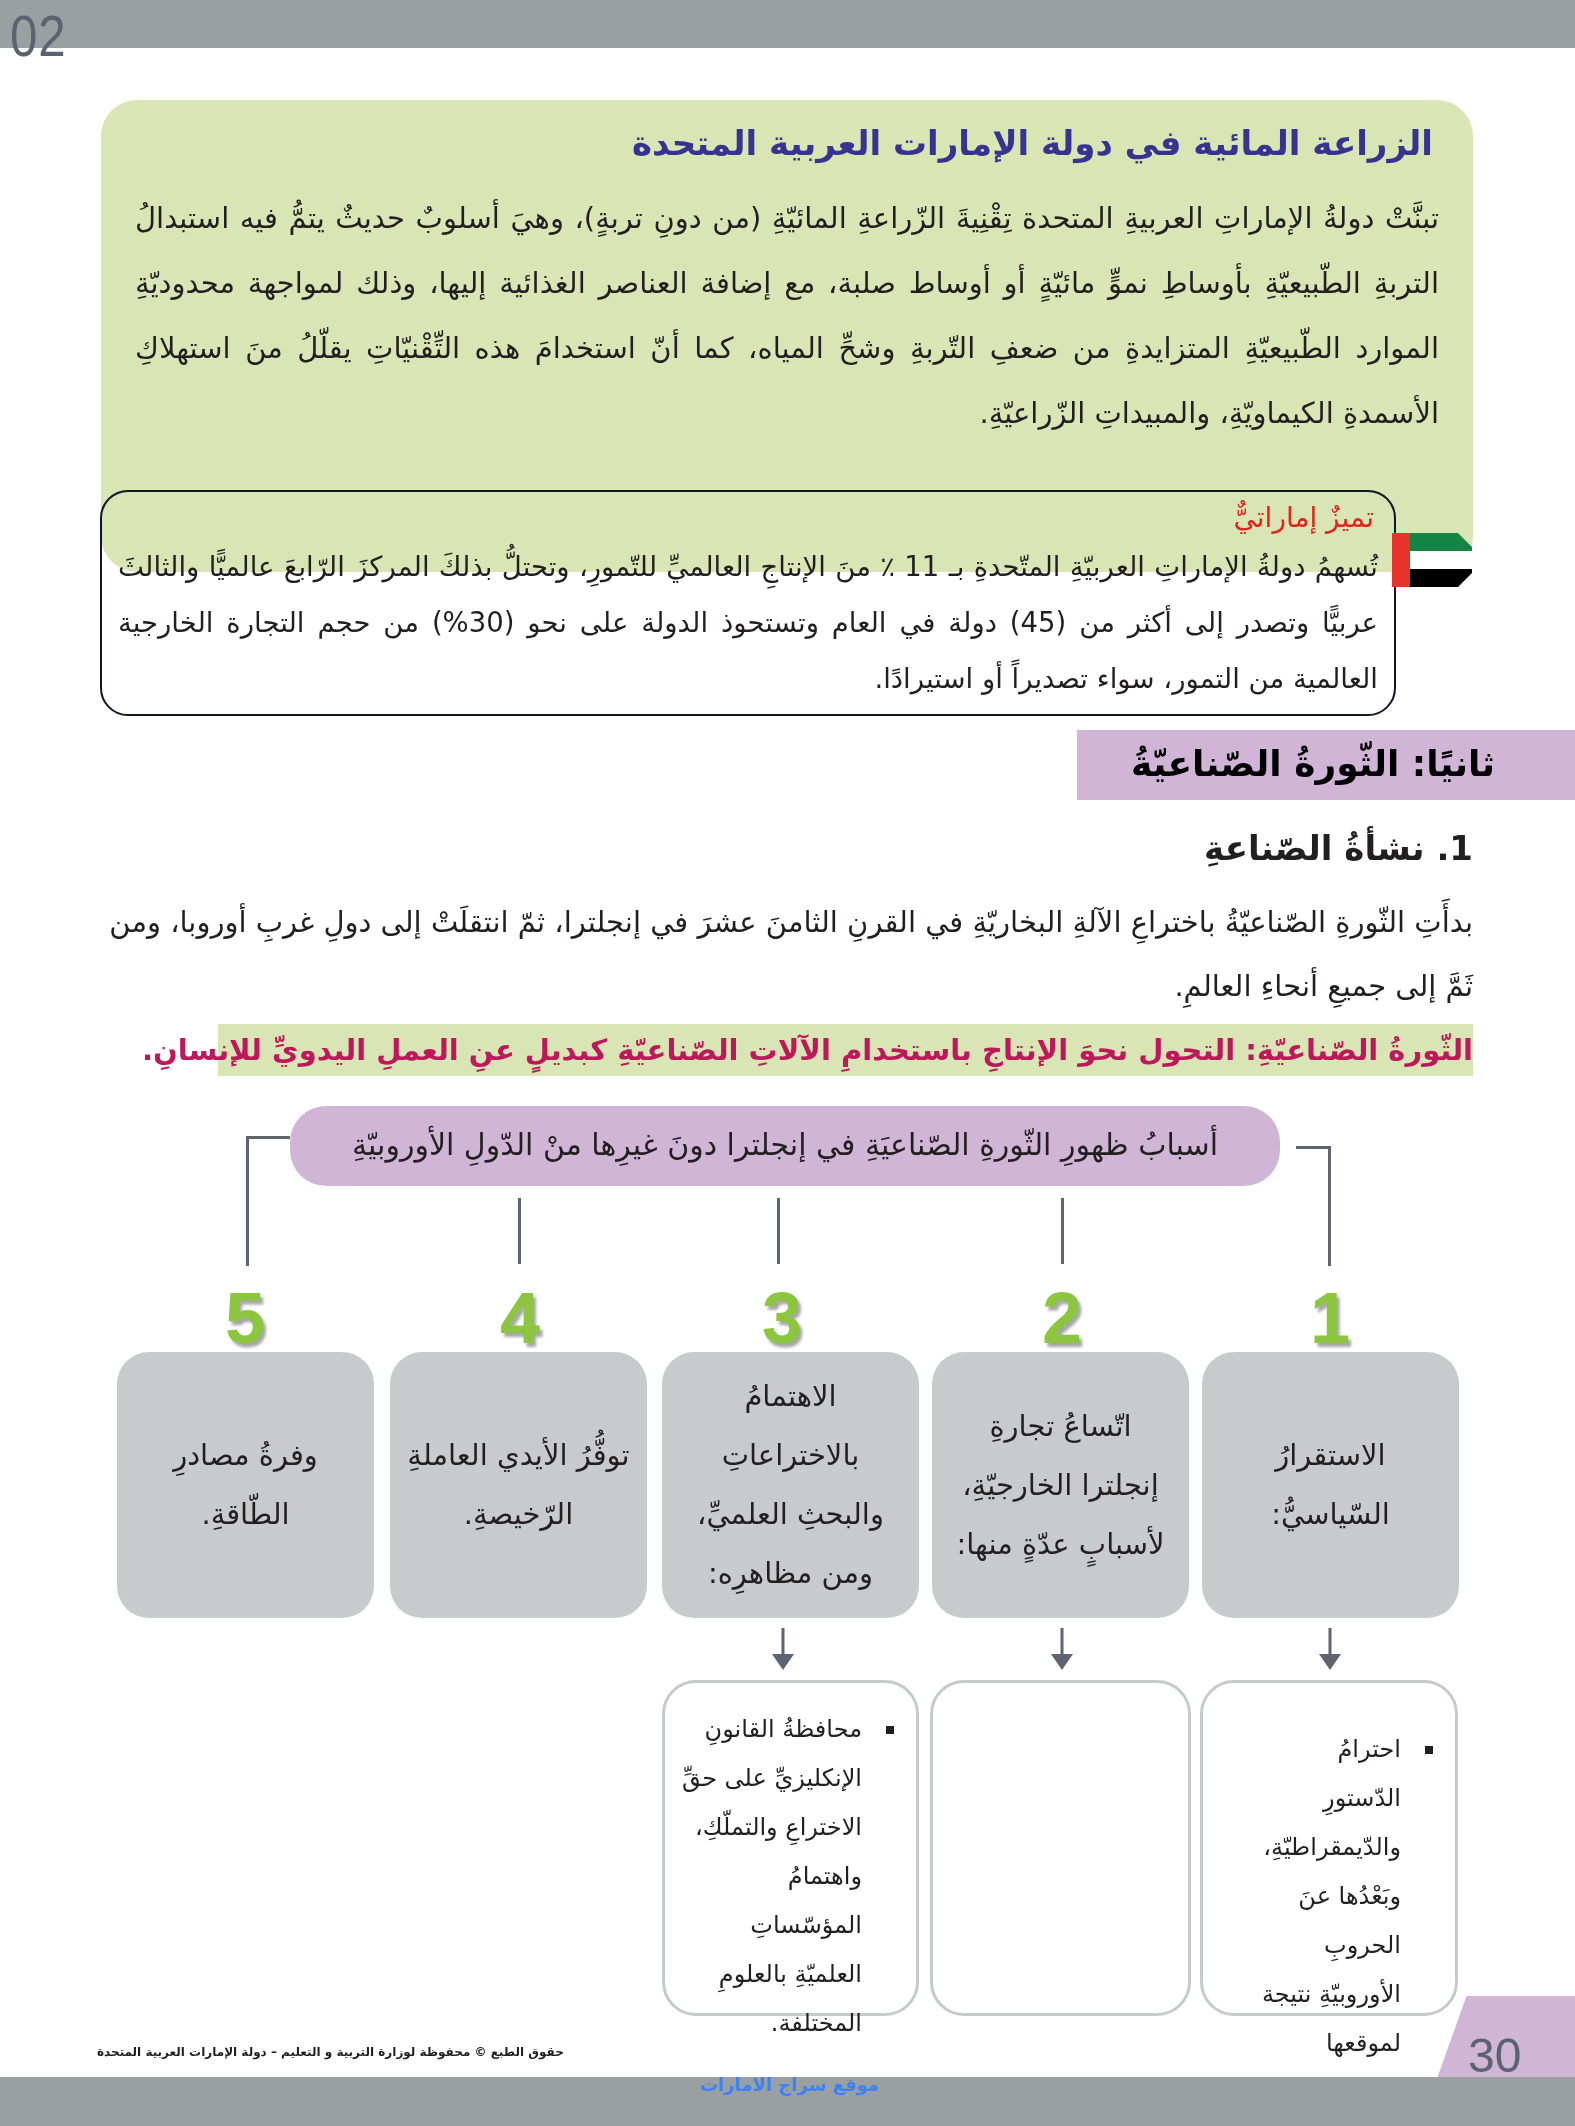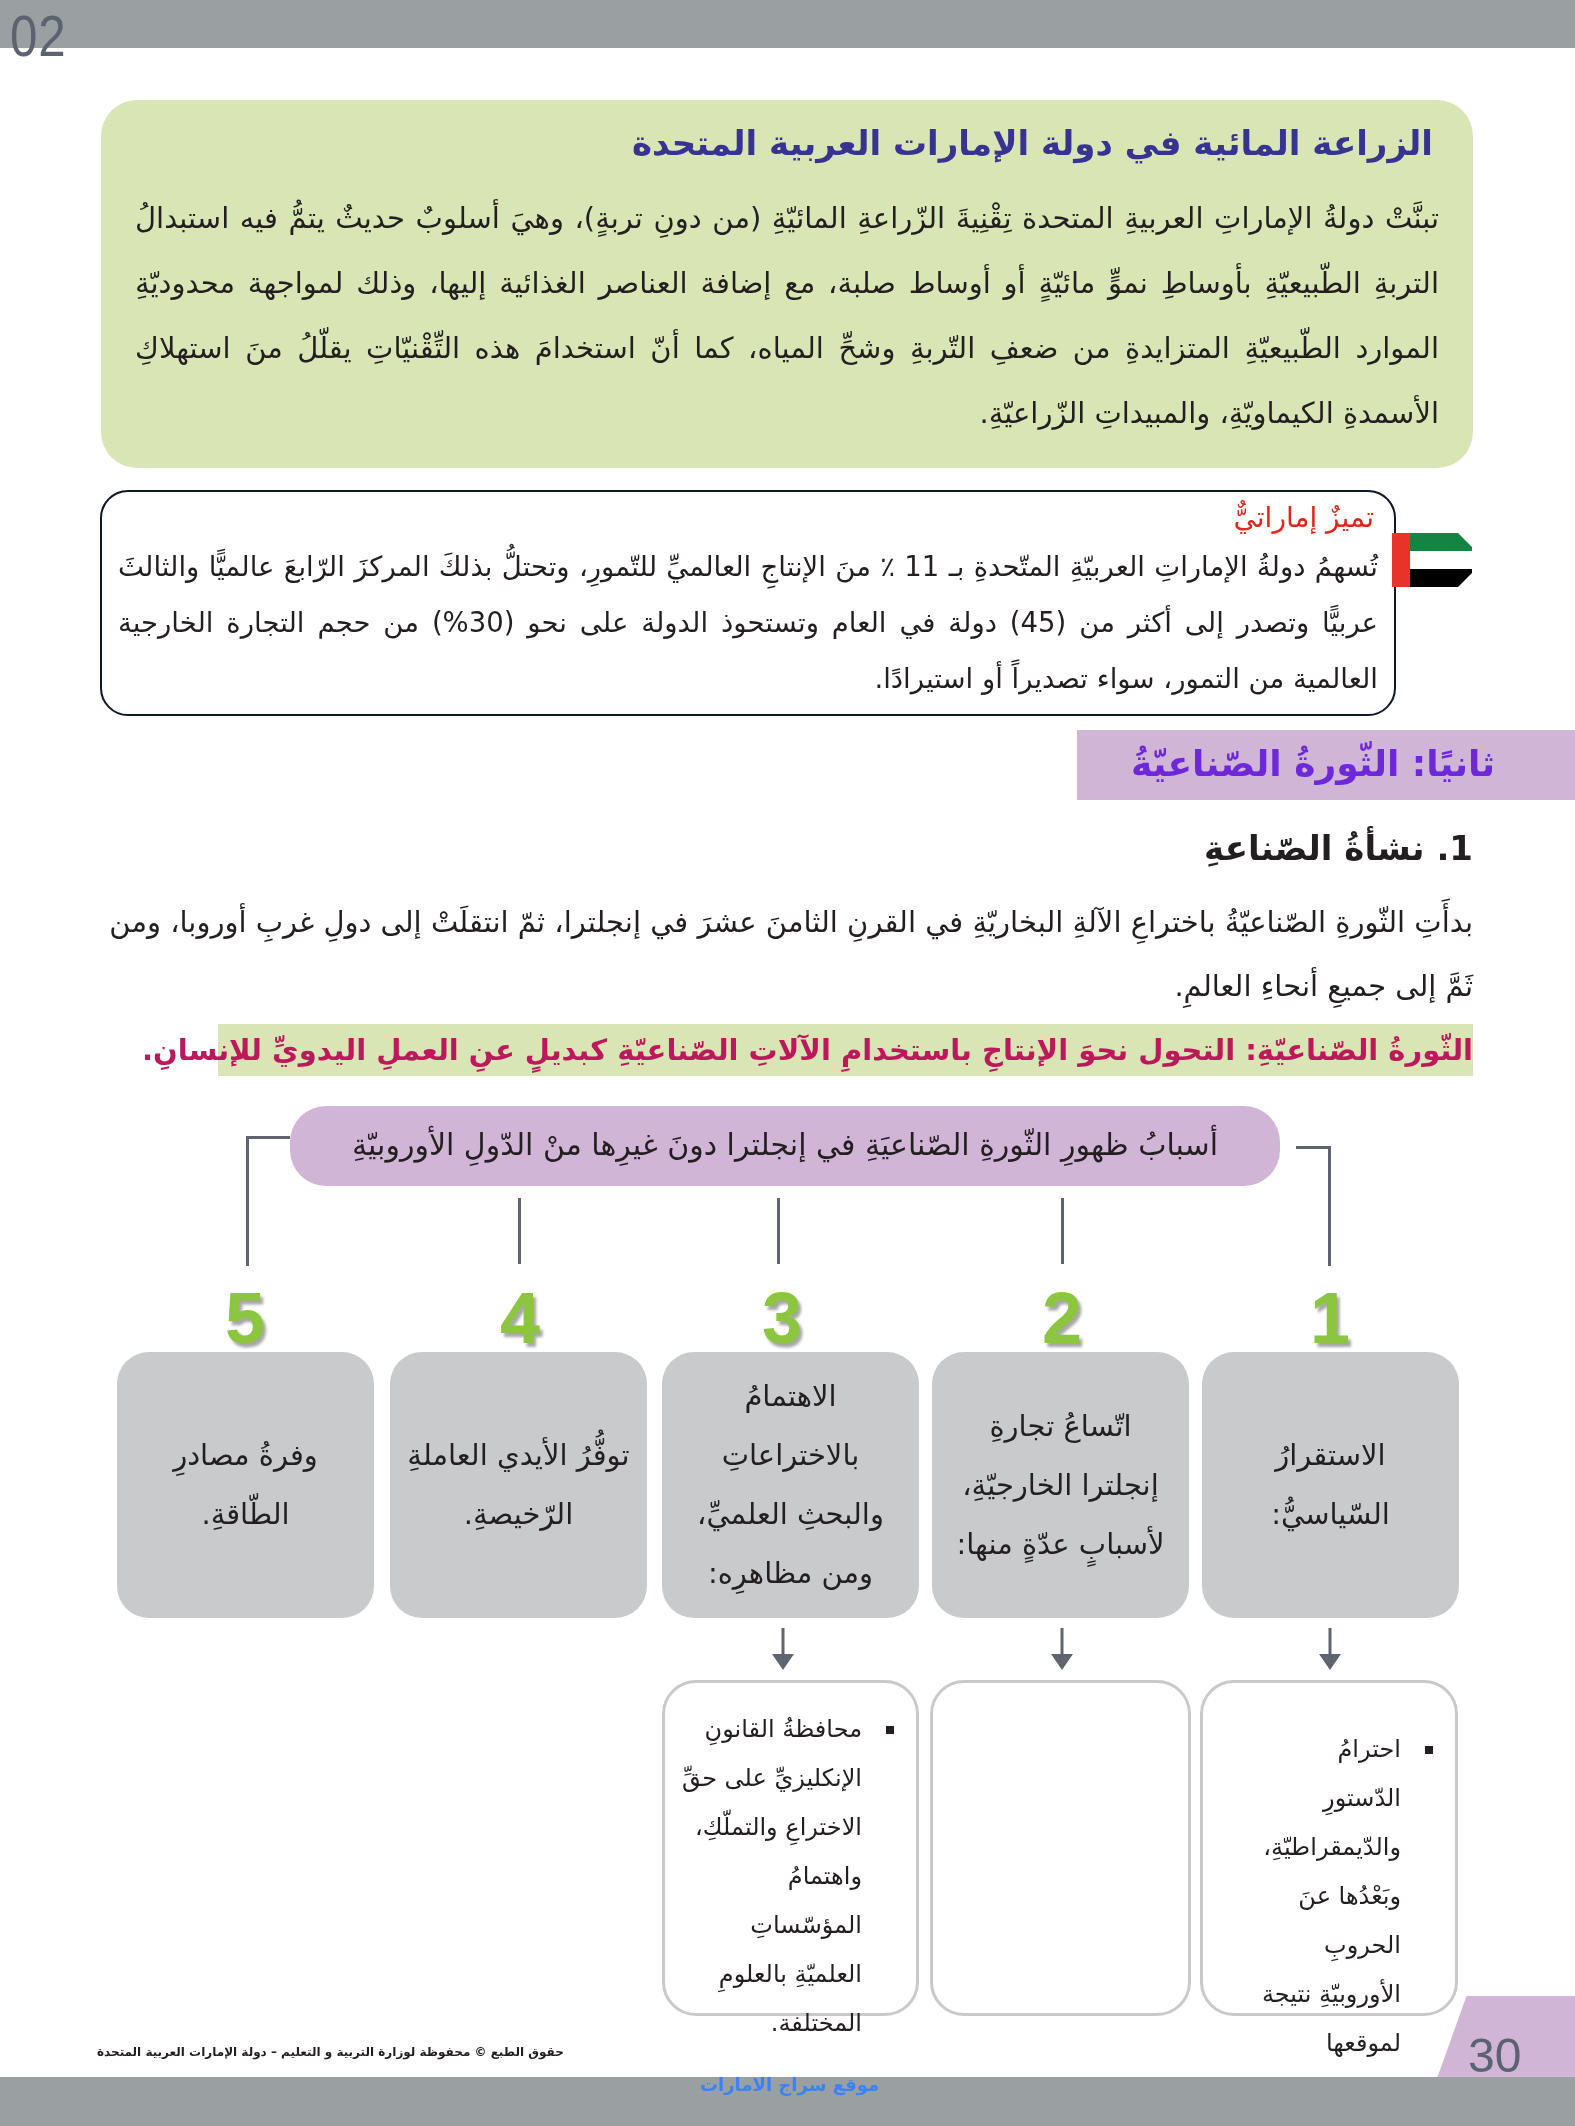--- a/index.html
+++ b/index.html
@@ -10,33 +10,33 @@
     color:#231f20;
   }
   .abs { position:absolute; }
   .rtl { direction:rtl; text-align:right; }
 
   
   .top-bar { left:0; top:0; width:1575px; height:48px; background:#9aa0a1; }
   .chapter-num { left:10px; top:6px; font-family:"Liberation Sans", sans-serif; font-size:58px; color:#5c6370; letter-spacing:1px; line-height:60px; font-stretch:condensed; transform:scaleX(0.85); transform-origin:left top; }
 
   
-  .hydro-box { left:101px; top:100px; width:1372px; height:368px; background:#d9e5b5; border-radius:36px; }
+  .hydro-box { left:101px; top:100px; width:1372px; height:472px; background:#d9e5b5; border-radius:36px; }
   .hydro-title { right:40px; top:18px; font-size:34px; font-weight:bold; color:#363490; line-height:50px; }
   .hydro-body { right:34px; left:34px; top:86px; font-size:29px; line-height:65px; text-align:justify; text-align-last:right; color:#231f20; }
 
   
   .emirati-box { left:100px; top:490px; width:1292px; height:222px; border:2px solid #0f172a; border-radius:28px; background:transparent; }
   .emirati-title { right:20px; top:6px; font-size:28px; color:#e1251b; line-height:40px; }
   .emirati-body { right:16px; left:16px; top:46px; font-size:27.5px; line-height:56px; text-align:justify; text-align-last:right; }
   .flag { left:1392px; top:533px; width:80px; height:54px; }
 
   
   .section-banner { left:1077px; top:730px; width:498px; height:70px; background:#d0b5d6; }
-  .section-title { right:80px; top:2px; font-size:36px; font-weight:bold; color:#6d28d9; line-height:64px; }
+  .section-title { right:80px; top:2px; font-size:36px; font-weight:bold; color:#000000; line-height:64px; }
 
   .sub-heading { right:102px; top:818px; font-size:34px; font-weight:bold; color:#231f20; line-height:60px; }
   .intro-text { right:102px; left:100px; top:890px; font-size:29px; line-height:64px; }
   .definition { right:102px; top:1024px; width:1255px; height:52px; background:#d9e5b5; }
   .definition-text { right:0; top:0; font-size:29px; font-weight:bold; color:#be185d; line-height:52px; white-space:nowrap; }
 
   
   .causes-pill { left:290px; top:1106px; width:990px; height:80px; background:#d0b5d6; border-radius:36px; }
   .causes-title { left:0; right:0; top:0; text-align:center; font-size:30px; line-height:78px; color:#231f20; }
   .line { background:#5f6570; }

